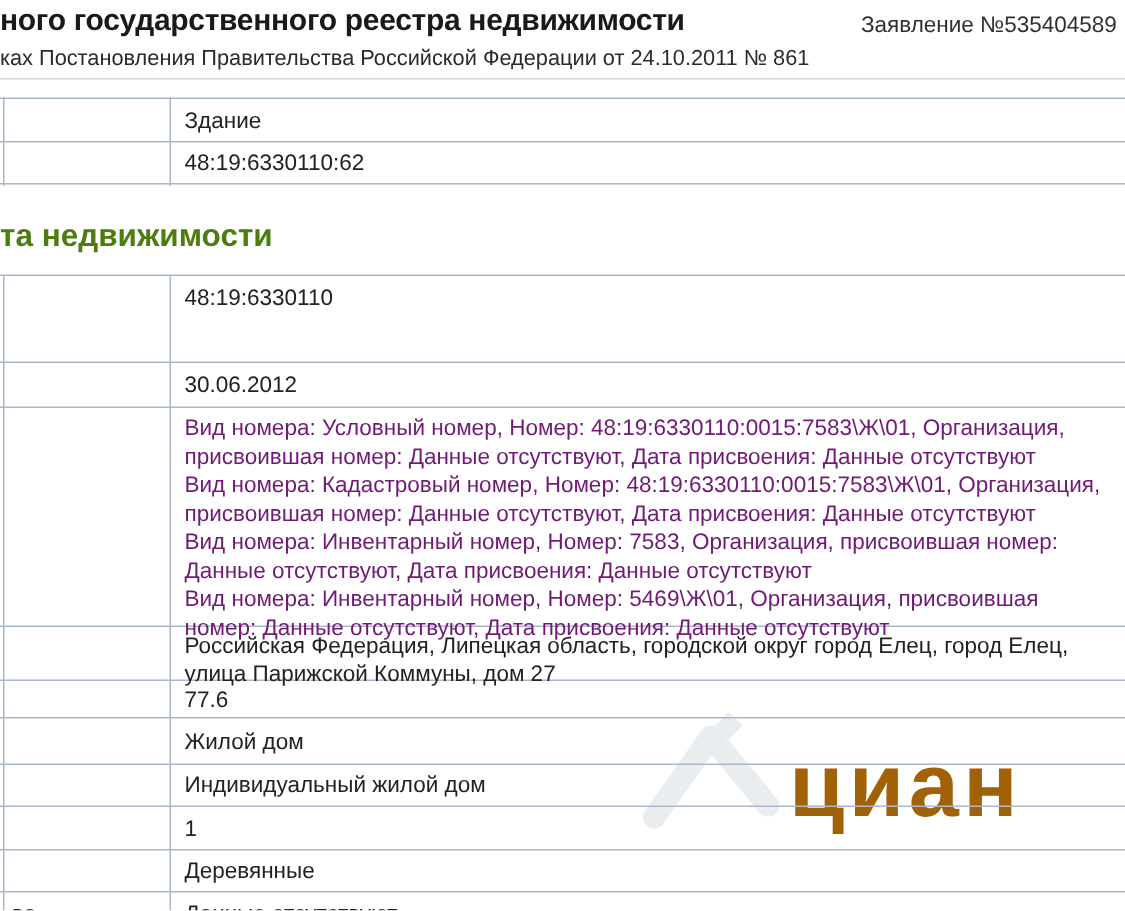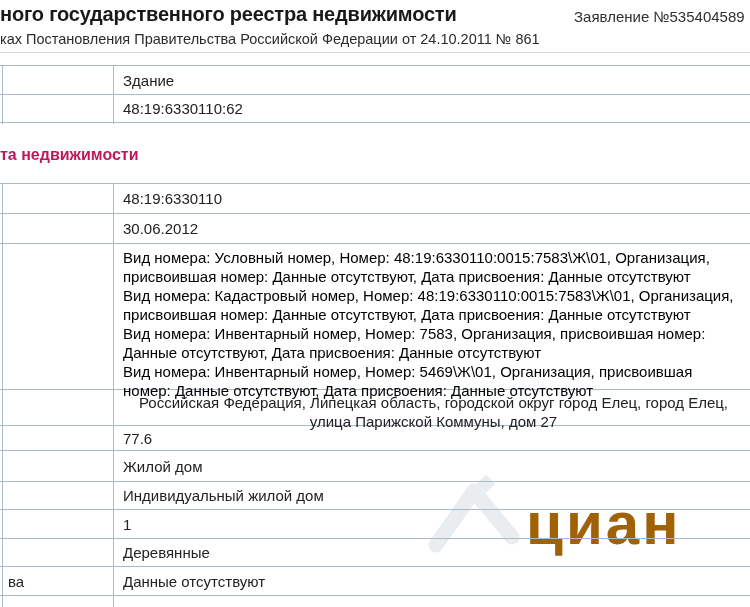--- a/index.html
+++ b/index.html
@@ -12,32 +12,32 @@
     letter-spacing:-0.2px;white-space:nowrap;
   }
   .app-no{
     position:absolute;left:574px;top:8px;font-size:15px;color:#303030;white-space:nowrap;
   }
   .subtitle{
     position:absolute;left:0;top:31px;font-size:14.5px;color:#2b2b2b;white-space:nowrap;
   }
   .hr-line{position:absolute;left:0;top:52px;width:750px;height:1px;background:#cdd8e2;}
   .section-heading{
-    position:absolute;left:0;top:146px;font-size:16px;font-weight:700;color:#be185d;
+    position:absolute;left:0;top:146px;font-size:21px;font-weight:700;color:#4d7c0f;
     white-space:nowrap;
   }
   .tbl{position:absolute;left:0;width:750px;border-radius:17px;}
   .row{display:flex;box-sizing:border-box;border-top:1px solid #a9b8cb;background:transparent;}
   .row.bb{border-bottom:1px solid #a9b8cb;}
   .c1{flex:0 0 113px;width:113px;box-sizing:border-box;display:flex;align-items:center;
       padding-left:8px;font-size:15px;color:#262626;overflow:hidden;}
   .c2{flex:1;display:flex;align-items:center;box-sizing:border-box;
       padding-left:10px;padding-right:6px;font-size:15px;color:#222222;line-height:19px;}
   .c2.multi{flex-direction:column;align-items:flex-start;justify-content:flex-start;padding-top:4px;}
-  .c2.multi p{margin:0;font-size:15px;line-height:19px;color:#000000;}
+  .c2.multi p{margin:0;font-size:15px;line-height:19px;color:#701a75;}
   .c2.topalign{align-items:flex-start;padding-top:3px;}
   .vline{position:absolute;width:1px;background:#a9b8cb;}
   .watermark{
     position:absolute;left:428px;top:464px;display:flex;align-items:center;gap:6px;
     color:#e9edf0;pointer-events:none;user-select:none;
   }
   .watermark .wm-text{
     font-size:60px;font-weight:700;letter-spacing:3px;line-height:80px;color:#a16207;margin-top:20px;
   }
 </style>
@@ -72,34 +72,34 @@
   <div class="vline" style="left:2px;top:65px;height:59px;"></div>
   <div class="vline" style="left:113px;top:65px;height:59px;"></div>
 
   <div class="section-heading">та недвижимости</div>
 
   <div class="tbl" style="top:183px;">
     <div class="row" style="height:30px;">
       <div class="c1"></div>
       <div class="c2">48:19:6330110</div>
     </div>
-    <div class="row" style="height:30px;">
+    <div class="row" style="height:30px;margin-top:28px;">
       <div class="c1"></div>
       <div class="c2">30.06.2012</div>
     </div>
     <div class="row" style="height:146px;">
       <div class="c1"></div>
       <div class="c2 multi">
         <p>Вид номера: Условный номер, Номер: 48:19:6330110:0015:7583\Ж\01, Организация, присвоившая номер: Данные отсутствуют, Дата присвоения: Данные отсутствуют</p>
         <p>Вид номера: Кадастровый номер, Номер: 48:19:6330110:0015:7583\Ж\01, Организация, присвоившая номер: Данные отсутствуют, Дата присвоения: Данные отсутствуют</p>
         <p>Вид номера: Инвентарный номер, Номер: 7583, Организация, присвоившая номер: Данные отсутствуют, Дата присвоения: Данные отсутствуют</p>
         <p>Вид номера: Инвентарный номер, Номер: 5469\Ж\01, Организация, присвоившая номер: Данные отсутствуют, Дата присвоения: Данные отсутствуют</p>
       </div>
     </div>
-    <div class="row" style="height:36px;text-align:center;">
+    <div class="row" style="height:36px;">
       <div class="c1"></div>
       <div class="c2 topalign">Российская Федерация, Липецкая область, городской округ город Елец, город Елец, улица Парижской Коммуны, дом 27</div>
     </div>
     <div class="row" style="height:25px;">
       <div class="c1"></div>
       <div class="c2">77.6</div>
     </div>
     <div class="row" style="height:31px;">
       <div class="c1"></div>
       <div class="c2">Жилой дом</div>

